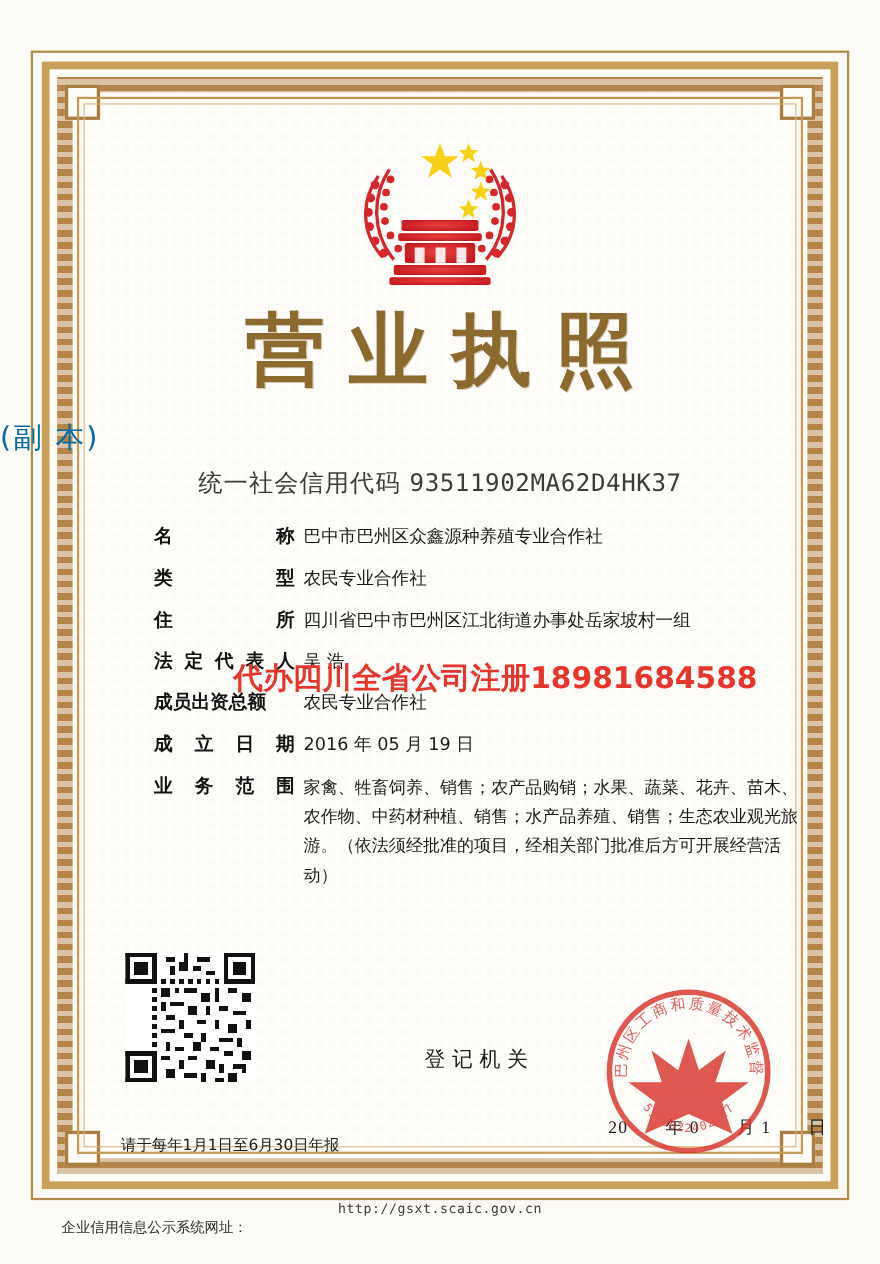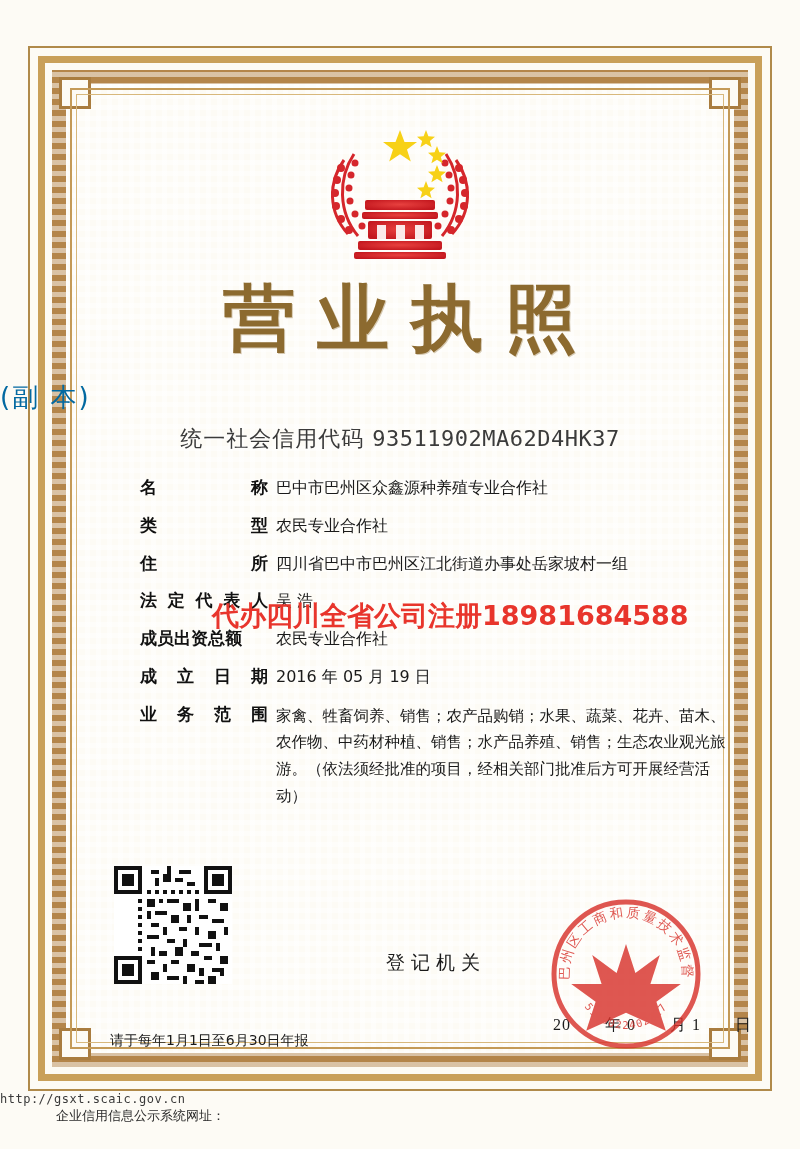--- a/index.html
+++ b/index.html
@@ -218,20 +218,21 @@
     top: 1032px;
     font-family: "DejaVu Sans", sans-serif;
     font-size: 14px;
     color: #1a1a1a;
   }
 
   .gsxt-url {
     position: absolute;
     left: 0; right: 0;
     top: 1092px;
+    text-align: center;
     font-family: "DejaVu Sans Mono", monospace;
     font-size: 12px;
     color: #3a3a3a;
     letter-spacing: 0.5px;
   }
   .footer-left {
     position: absolute;
     left: 56px;
     top: 1107px;
     font-family: "DejaVu Sans", sans-serif;

